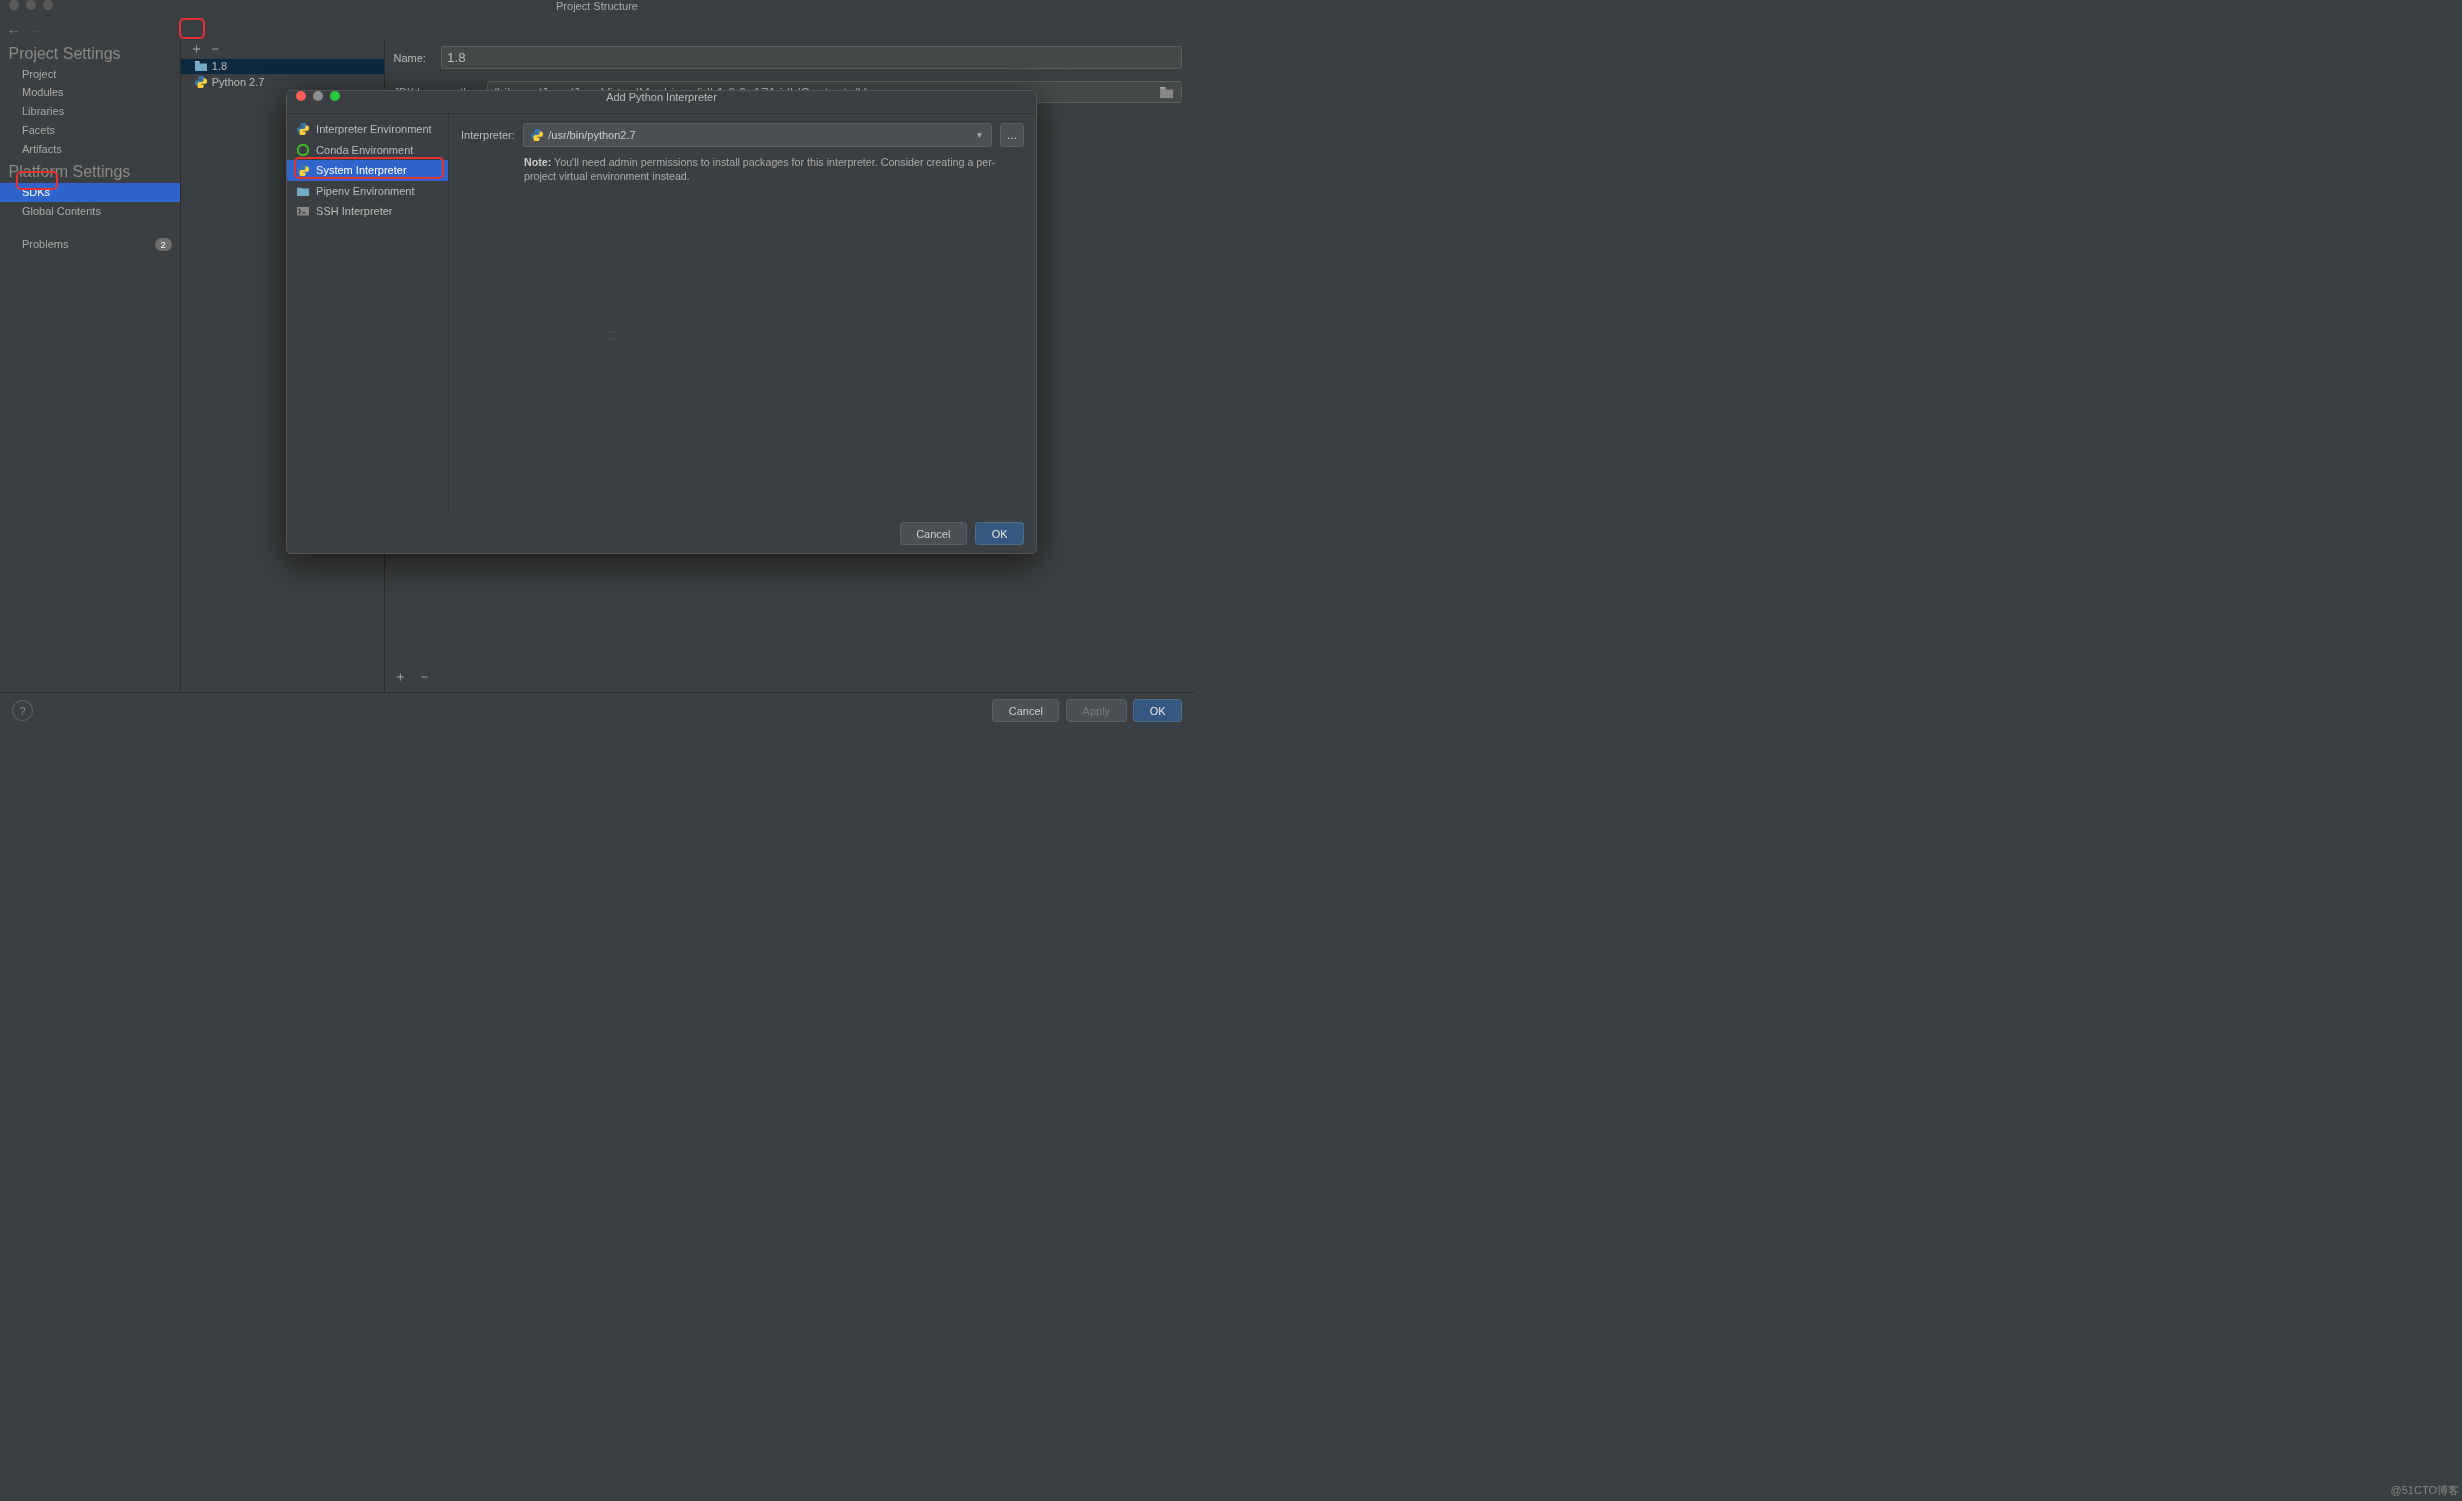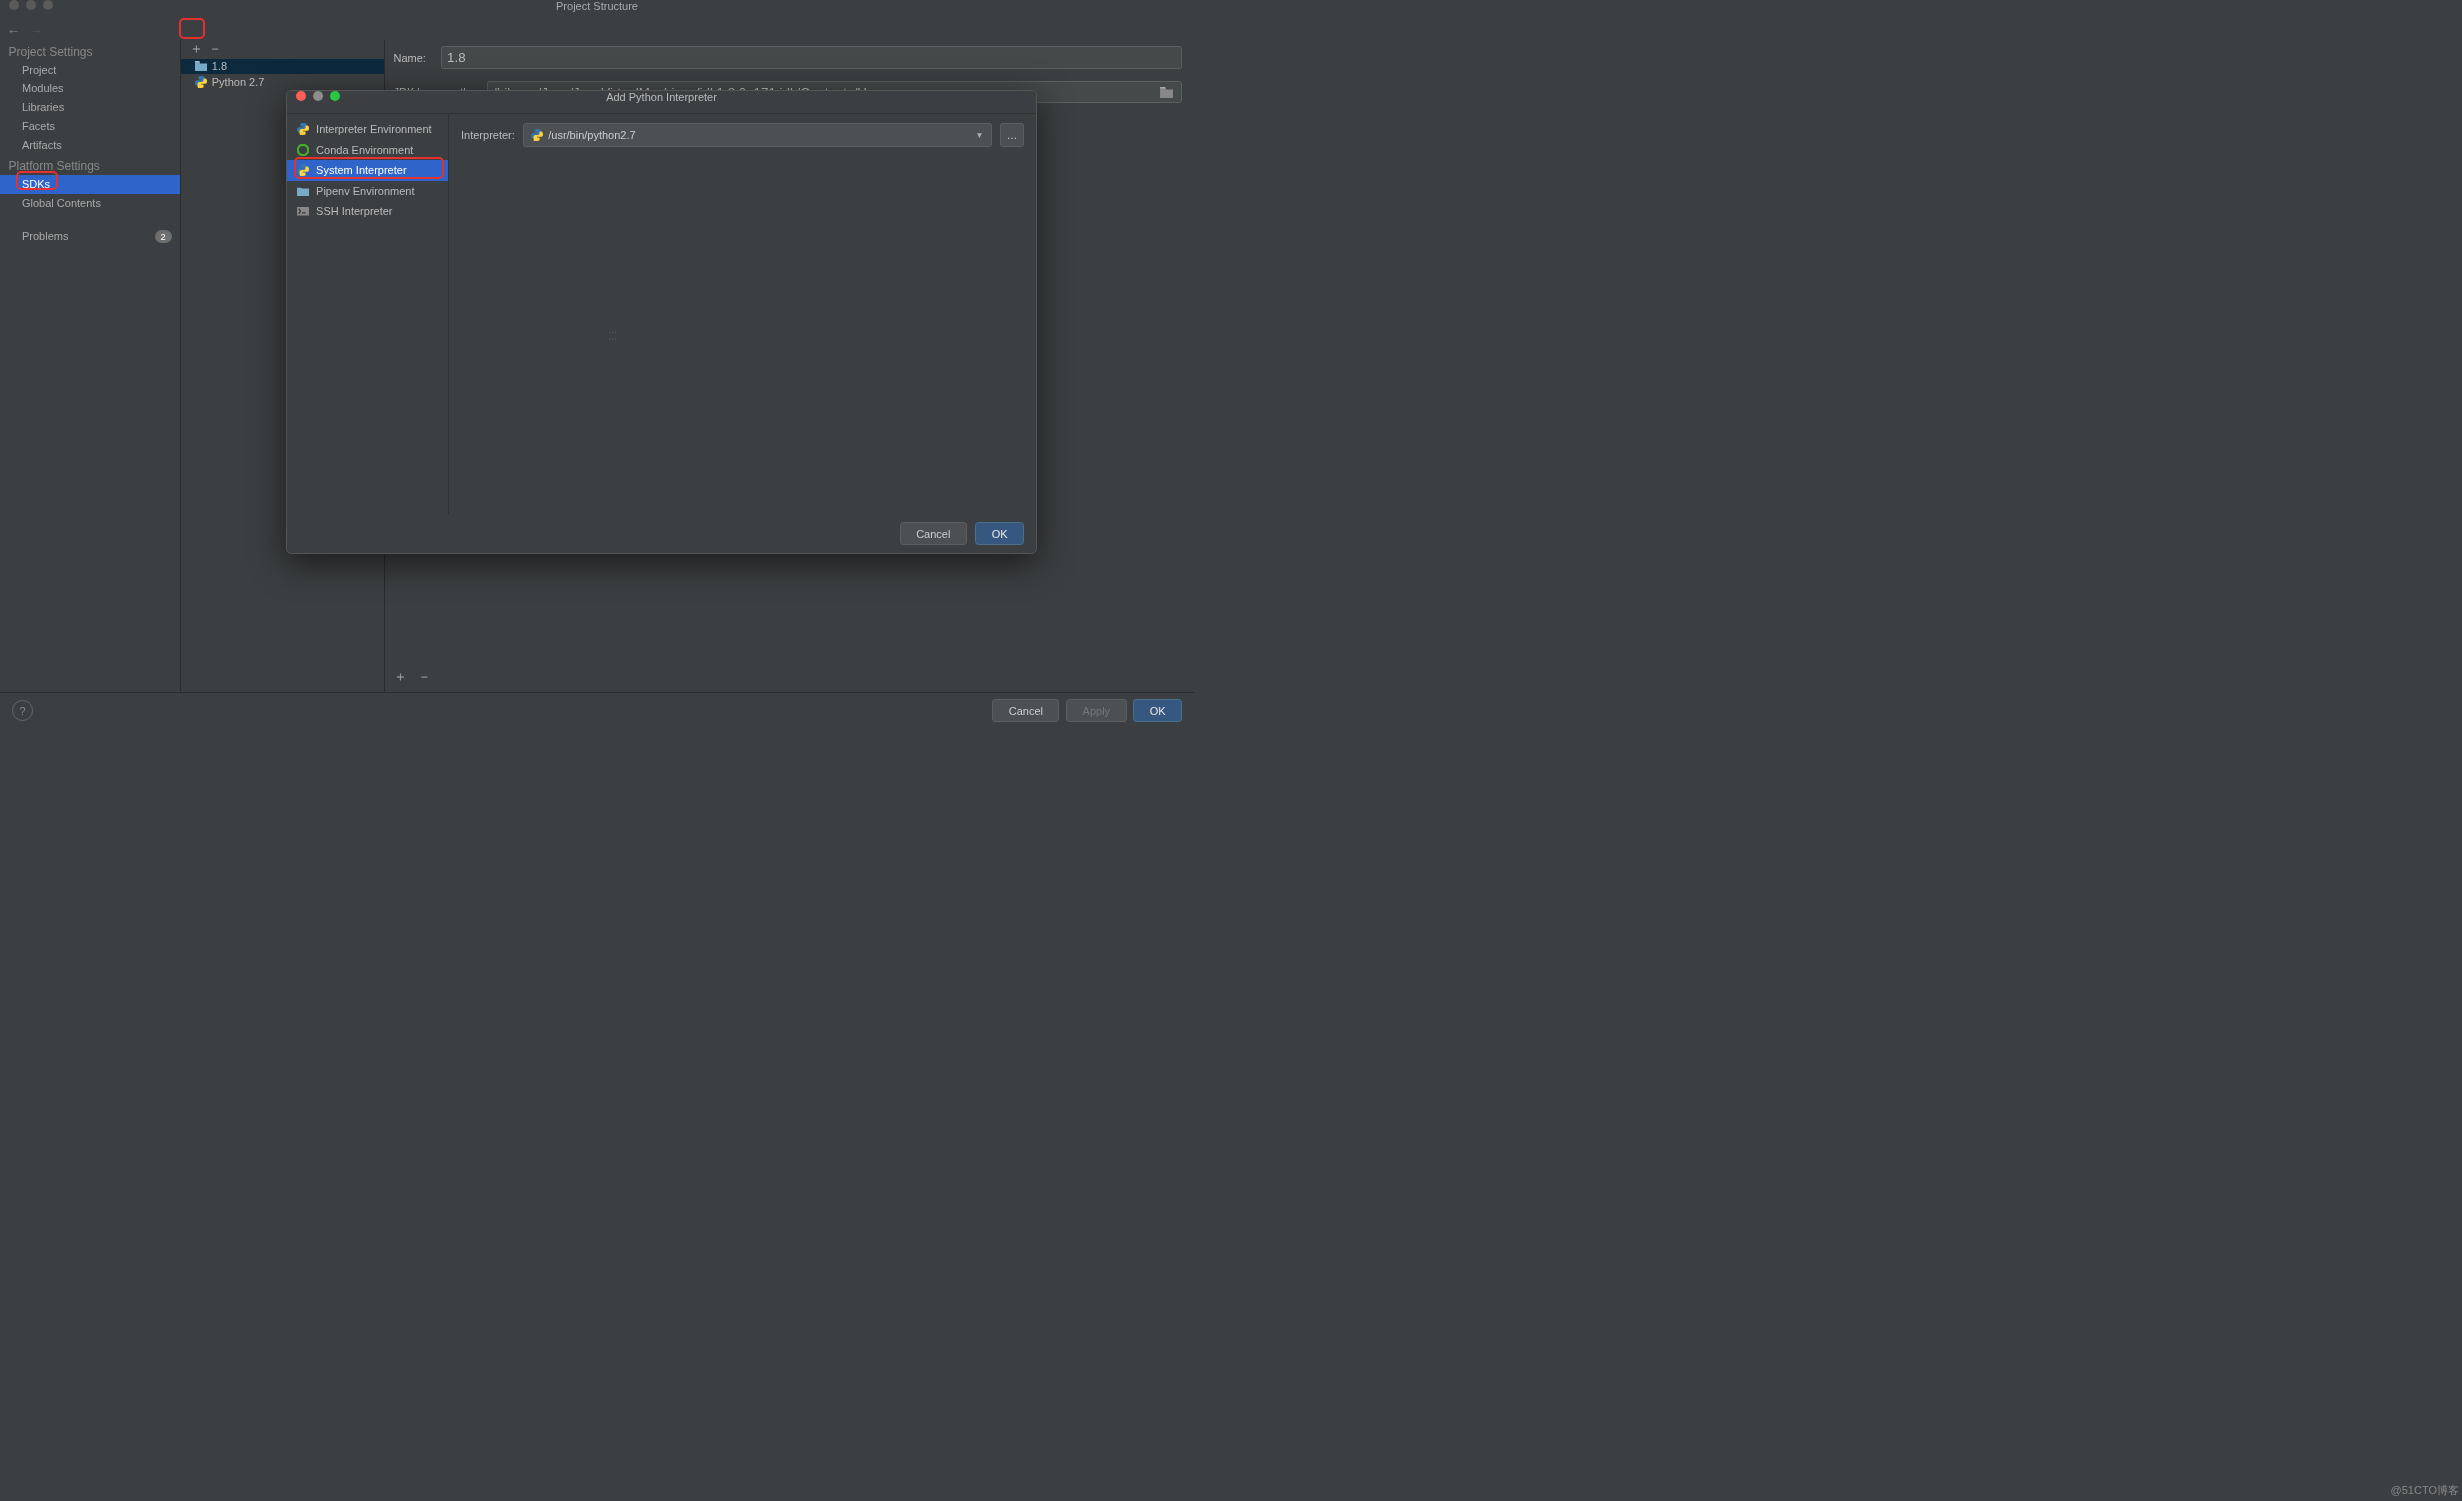--- a/index.html
+++ b/index.html
@@ -4,21 +4,21 @@
 <style>
   html,body{margin:0;padding:0;width:1194px;height:727px;background:#3c3f41;font-family:-apple-system,BlinkMacSystemFont,"Segoe UI",Arial,sans-serif;font-size:11px;color:#bbbbbb;overflow:hidden}
   .titlebar{height:19px;display:flex;align-items:flex-start;position:relative;background:#3c3f41}
   .traffic{display:flex;gap:6.8px;padding-left:8.5px}
   .dot{width:10.3px;height:10.3px;border-radius:50%;background:#5a5a5a}
   .title-text{position:absolute;left:0;right:0;text-align:center;color:#aaa;font-size:11px}
   .navbar{height:20.5px;display:flex;align-items:center;padding-left:6.8px;gap:8.5px;background:#3c3f41}
   .arrow{width:13.7px;color:#888;font-size:13.7px;user-select:none}
   .main{display:flex;height:652px}
   .sidebar{width:180px;background:#3c3f41;border-right:0.9px solid #2b2b2b;display:flex;flex-direction:column}
-  .side-head{padding:5.1px 8.5px 1.7px;color:#888;font-size:12px}
+  .side-head{padding:5.1px 8.5px 1.7px;color:#888;font-size:16px}
   .side-item{padding:3.4px 8.5px 3.4px 22px;color:#aaa}
   .side-item.sel{background:#2f65ca;color:#fff;position:relative}
   .side-item.problems{display:flex;justify-content:space-between;align-items:center;padding-right:8.5px;margin-top:13.7px}
   .badge{background:#6e6e6e;color:#fff;border-radius:6.8px;padding:0 5.1px;font-size:9.4px;line-height:13px;min-width:6.8px;text-align:center}
   .list-col{width:203px;background:#3c3f41;border-right:0.9px solid #2b2b2b;position:relative}
   .list-tools{height:19px;display:flex;align-items:center;gap:5.1px;padding-left:8.5px}
   .tool{color:#aaa;font-size:13.7px;width:13.7px;text-align:center}
   .sdk-list{}
   .sdk-row{height:15.4px;display:flex;align-items:center;padding-left:13.7px;gap:5.1px;color:#bbb}
   .sdk-row.sel{background:#0d293e}
@@ -226,20 +226,23 @@
               <svg width="12" height="12" viewBox="0 0 14 14">
                 <path fill="#3776ab" d="M7 0c-3 0-3 1-3 2v2h3v1H2c-1 0-2 1-2 3s1 3 2 3h2V9c0-1 1-2 2-2h3c1 0 2-1 2-2V2c0-1 0-2-4-2z"></path>
                 <path fill="#ffd43b" d="M7 14c3 0 3-1 3-2v-2H7V9h5c1 0 2-1 2-3s-1-3-2-3h-2v2c0 1-1 2-2 2H5c-1 0-2 1-2 2v3c0 1 0 2 4 2z"></path>
               </svg>
             </span>
           <span>/usr/bin/python2.7</span>
           <span class="caret">▼</span>
         </div>
         <div class="dots-btn">…</div>
       </div>
+      <div class="note">
+        <b>Note:</b><span> You'll need admin permissions to install packages for this interpreter. Consider creating a per-project virtual environment instead.</span>
+      </div>
       <div class="drag-handle">⋮⋮</div>
     </div>
   </div>
   <div class="m-footer">
     <div class="btn">
         <span>Cancel</span>
       </div>
     <div class="btn primary">
         <span>OK</span>
       </div>

